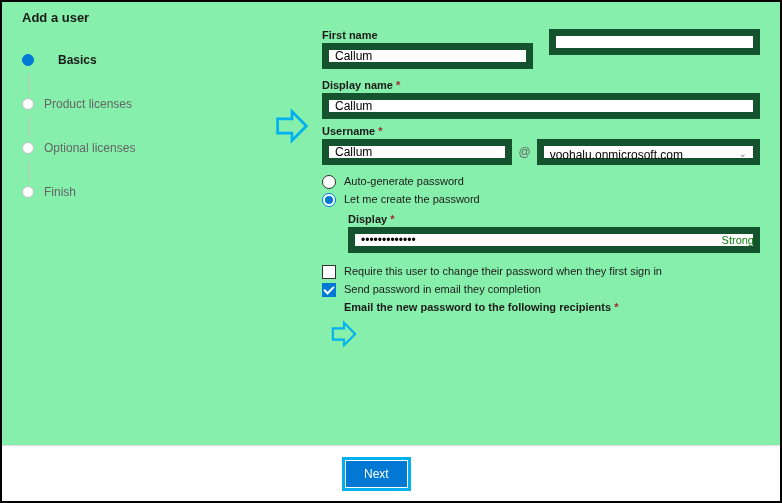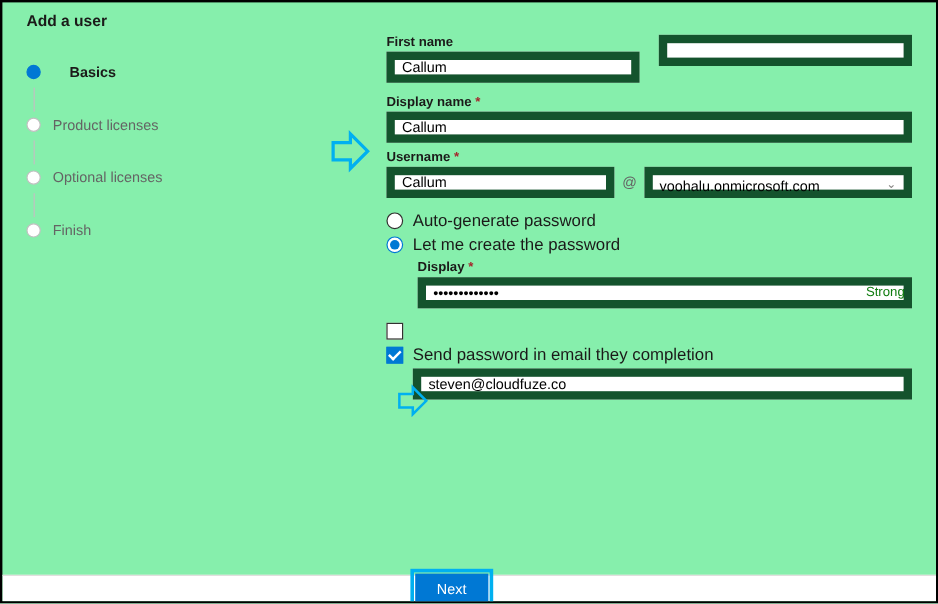--- a/index.html
+++ b/index.html
@@ -84,21 +84,21 @@
   }
   .username-row {
     display:flex;
     align-items:center;
   }
   .username-row .at { padding: 0 6px; font-size:12px; color:#646464; }
   .select-box { position:relative; display:flex; align-items:flex-start; justify-content:space-between; padding-right:6px;}
   .select-box .chev { font-size:10px; color:#8a8886; }
   .section-title { font-size:12px; font-weight:600; margin: 14px 0 6px 0;}
   .radio-row, .check-row {
-    display:flex; align-items:flex-end; font-size:14px; color:#1b1a19;
+    display:flex; align-items:flex-start; font-size:11px; color:#1b1a19;
     margin: 4px 0;
   }
   .radio {
     width:14px; height:14px; border:1px solid #323130; border-radius:50%;
     margin-right:8px; position:relative; background:#fff;
   }
   .radio.checked { border-color:#0078d4; }
   .radio.checked::after {
     content:""; position:absolute; width:8px; height:8px; background:#0078d4;
     border-radius:50%; top:2px; left:2px;
@@ -117,21 +117,21 @@
   .checkbox.checked::after {
     content:""; position:absolute;
     left:3px; top:0px; width:4px; height:8px;
     border: solid #fff; border-width: 0 2px 2px 0;
     transform: rotate(45deg);
   }
   .sub-indent { padding-left:22px; }
   .footer-bar {
     position:absolute;
     bottom:0; left:0; right:0;
-    height:22px;
+    height:56px;
     border-top:1px solid #e1dfdd;
     display:flex; align-items:center;
     padding-left:340px;
     background:#fff;
   }
   .next-btn {
     background:#0078d4;
     color:#fff;
     border:none;
     font-size:12px;
@@ -233,29 +233,33 @@
           <span class="required">*</span>
         </div>
         <div class="password-wrap">
           <input class="text" value="•••••••••••••" style="">
           <span class="strength">Strong</span>
         </div>
       </div>
 
       <div class="check-row" style="margin-top:12px;">
         <span class="checkbox"></span>
+        <span>Require this user to change their password when they first sign in</span>
       </div>
 
       <div class="check-row">
         <span class="checkbox checked"></span>
         <span>Send password in email they completion</span>
       </div>
 
       <div class="sub-indent">
-        <input class="text" value="steven@cloudfuze.co" style="">
+        <div class="label">
+          <span>Email the new password to the following recipients</span>
+          <span class="required">*</span>
+        </div>
       </div>
 
     </div>
   </div>
 
   <div class="arrow arrow1">
     <svg viewBox="0 0 40 40">
         <path d="M4 12 L20 12 L20 4 L36 20 L20 36 L20 28 L4 28 Z" fill="none" stroke="#00b0f0" stroke-width="3"></path>
       </svg>
   </div>

